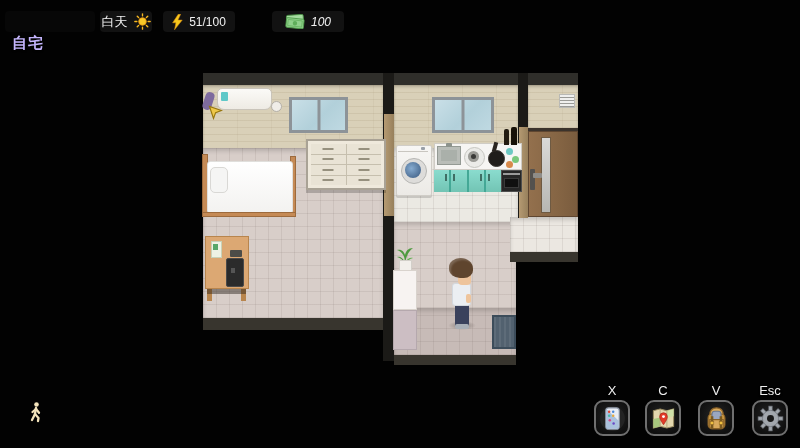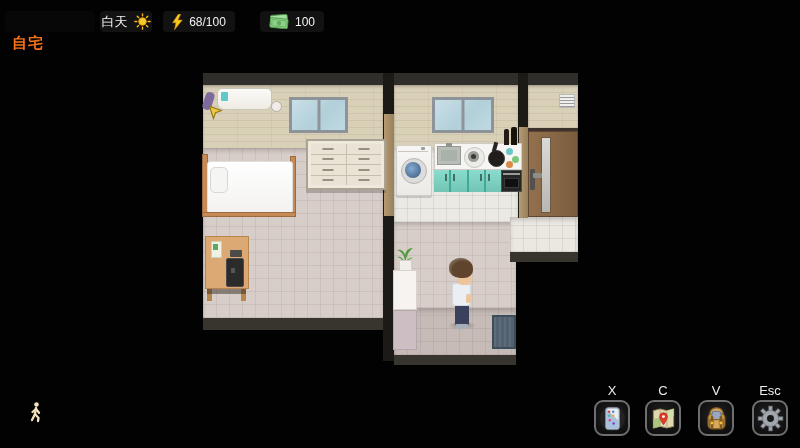--- a/index.html
+++ b/index.html
@@ -14,21 +14,21 @@
   .tile{background-image:
     repeating-linear-gradient(0deg,rgba(100,85,80,.11) 0,rgba(100,85,80,.11) 1px,transparent 1px,transparent 13px),
     repeating-linear-gradient(90deg,rgba(100,85,80,.11) 0,rgba(100,85,80,.11) 1px,transparent 1px,transparent 13px);
     box-shadow:inset 0 3px 4px rgba(0,0,0,.16);}
   .band{background:#38352e;}
   .pillar{background:#1b1a17;}
   .pillar-face{background:linear-gradient(90deg,#b59a72,#97805c);}
   
   .chip{position:absolute;top:11px;height:21px;background:rgba(20,20,20,.92);border-radius:4px;
     display:flex;align-items:center;justify-content:center;gap:6px;color:#f2f2f2;font-size:12px;}
-  .hud-text{color:#f97316;text-shadow:0 1px 2px #000;margin-top:44px;}
+  .hud-text{color:#c4b5fd;text-shadow:0 1px 2px #000;margin-top:44px;}
   
   .win{border:3px solid #8d9398;background:linear-gradient(135deg,#c9dfe7 0%,#b2d0da 55%,#bfd9e2 100%);box-sizing:border-box;}
   .win .mull{position:absolute;left:50%;top:0;width:3px;height:100%;background:#8d9398;transform:translateX(-50%);}
   
   .drawergrid{position:absolute;inset:3px;display:grid;grid-template-columns:1fr 1fr;grid-template-rows:repeat(4,1fr);gap:1px;background:#c6bfae;}
   .drawer{background:#e9e3d5;position:relative;}
   .drawer::after{content:"";position:absolute;left:50%;top:50%;width:11px;height:2px;background:#96907e;transform:translate(-50%,-50%);}
   .cabdoors{position:absolute;display:grid;grid-template-columns:repeat(4,1fr);gap:2px;background:#44a896;}
   .cabdoor{background:linear-gradient(180deg,#8adcce,#72c4b4);position:relative;}
   .cabdoor::after{content:"";position:absolute;top:4px;width:2px;height:7px;background:#3f6e64;left:2px;}
@@ -186,23 +186,23 @@
         <line x1="3.8" y1="16.2" x2="5.4" y2="14.6"></line>
           <line x1="14.6" y1="5.4" x2="16.2" y2="3.8"></line>
       </g>
       <circle cx="10" cy="10" r="4.5" fill="#f8c828" stroke="#e8960f" stroke-width="1"></circle>
     </svg>
   </div>
   <div class="abs chip" style="left:163px;width:72px;">
     <svg width="11" height="16" viewBox="0 0 14 20">
       <path d="M8 0 L0.8 11 H5 L3.2 20 L13 7.6 H7.6 L11 0 Z" fill="#f8c81c" stroke="#d88a10" stroke-width="0.7"></path>
     </svg>
-    <span>68/100</span>
-  </div>
-  <div class="abs chip" style="left:260px;width:64px;">
+    <span>51/100</span>
+  </div>
+  <div class="abs chip" style="left:272px;width:72px;font-style:italic;">
     <svg width="20" height="15" viewBox="0 0 22 17">
       <rect x="1.5" y="1" width="19" height="10" rx="1.5" fill="#a5dca0" stroke="#4e9a4a" transform="rotate(-4 11 6)"></rect>
       <g transform="rotate(6 11 10)">
         <rect x="1" y="5" width="20" height="11" rx="1.5" fill="#8fd08a" stroke="#4e9a4a"></rect>
         <rect x="3" y="7" width="16" height="7" fill="none" stroke="#5fae5a" stroke-width="0.8"></rect>
         <circle cx="11" cy="10.5" r="2.5" fill="#5fae5a"></circle>
       </g>
     </svg>
     <span>100</span>
   </div>

